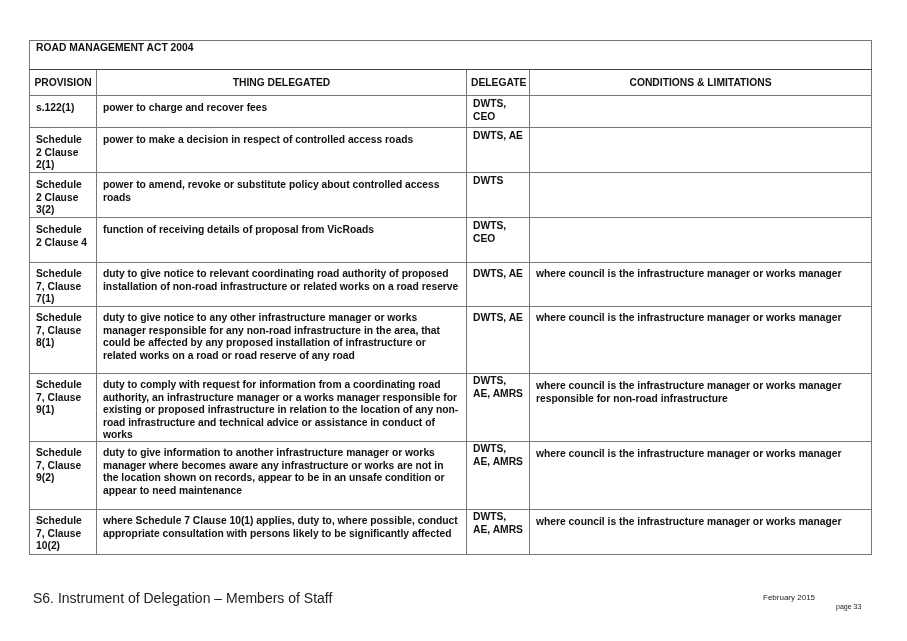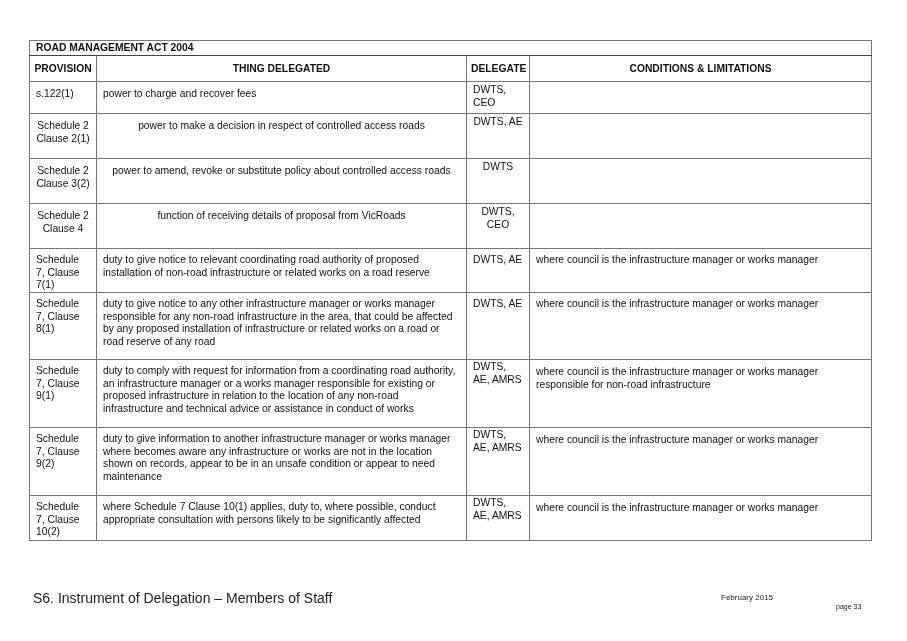--- a/index.html
+++ b/index.html
@@ -8,50 +8,50 @@
     font-family: "Liberation Sans", sans-serif; color: #111;
   }
   .doc-table {
     position: absolute; left: 29px; top: 40px; width: 843px;
     border-collapse: collapse; table-layout: fixed;
     font-size: 10.3px; line-height: 12.4px;
     border: 1.5px solid #333;
   }
   .doc-table td, .doc-table th {
     border: 1px solid #777; vertical-align: top; padding: 0 6px;
-    text-align: left; font-weight: normal;
+    text-align: left; font-weight: bold;
   }
   .doc-table .act-title {
-    font-weight: bold; padding: 1px 6px 1px 6px; height: 12px;
+    font-weight: bold; padding: 1px 6px 15px 6px; height: 12px;
     border-bottom: 1.5px solid #444;
   }
   .doc-table th.col-head {
     font-weight: bold; text-align: center; vertical-align: middle;
     height: 25px; padding: 0 4px;
   }
   .col-prov { width: 67px; }
   .col-thing { width: 370px; }
   .col-del { width: 63px; }
   .col-cond { width: auto; }
   .r-h1 td { height: 25px; }
-  .r-h2 td { height: 38px; text-align: center; }
+  .r-h2 td { height: 38px; }
   .r-h3 td { height: 38px; }
   .r-h4 td { height: 61px; }
   .r-h5 td { height: 38px; }
   .pad-mid td.prov, .pad-mid td.thing { padding-top: 6px; }
   .pad-mid td.del { padding-top: 2px; margin-left: 17px; }
   .pad-mid td.cond { padding-top: 6px; }
   .pad-top td { padding-top: 5px; }
   .pad-top td.del-small { padding-top: 1px; }
   .pad-top td.cond-low { padding-top: 6px; }
   .footer-left {
     position: absolute; left: 33px; top: 590px; font-size: 14px; color: #222;
   }
   .footer-right {
-    position: absolute; left: 721px; top: 593px; font-size: 8px; color: #222;
+    position: absolute; left: 763px; top: 593px; font-size: 8px; color: #222;
   }
   .page-num {
     position: absolute; left: 836px; top: 603px; font-size: 7px; color: #222;
   }
 </style>
 </head>
 <body>
 
 <table class="doc-table">
   <colgroup>

